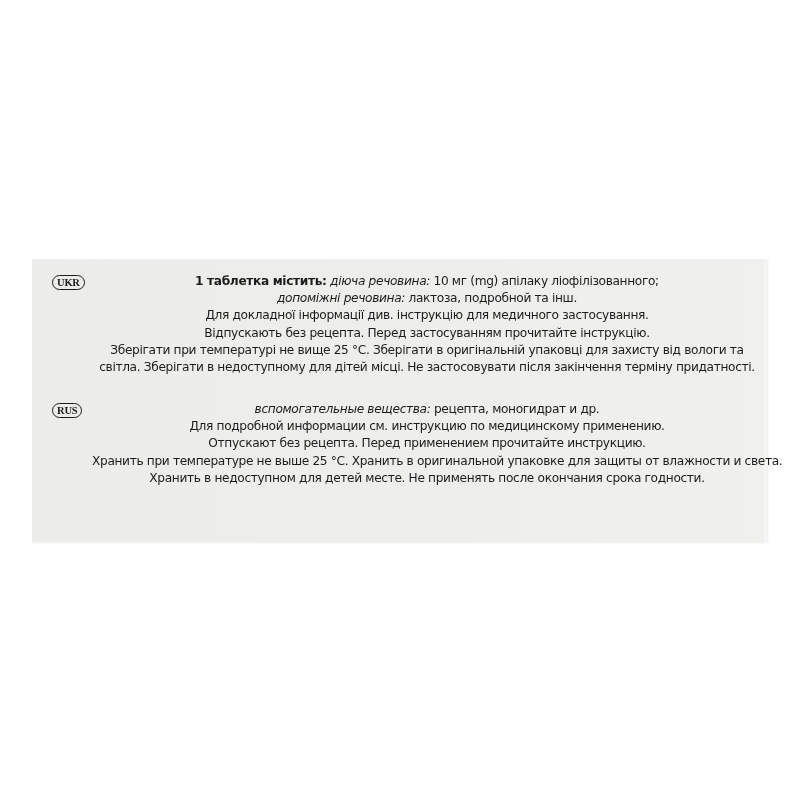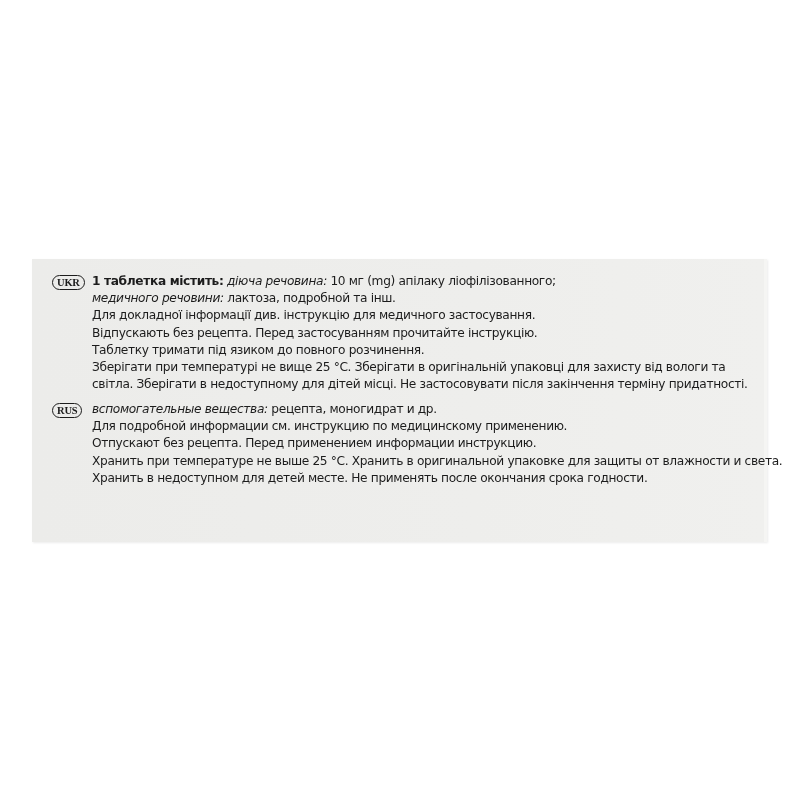--- a/index.html
+++ b/index.html
@@ -53,46 +53,46 @@
     font-weight: bold;
     letter-spacing: -0.2px;
     color: #1c1c1c;
   }
   .lines {
     margin-left: 40px;
   }
   .line {
     white-space: nowrap;
     display: block;
+    text-align: center;
   }
   .bold { font-weight: bold; }
   .ital { font-style: italic; }
 </style>
 </head>
 <body>
 
 <div class="panel">
   <div class="panel-edge"></div>
 
   <div class="section ukr">
     <span class="badge">UKR</span>
     <div class="lines">
       <span class="line"><span class="bold">1 таблетка містить:</span><span class="ital"> діюча речовина:</span><span> 10 мг (mg) апілаку ліофілізованного;</span></span>
-      <span class="line"><span class="ital">медичного речовини:</span><span> лактоза, подробной та інш.</span></span>
+      <span class="line"><span class="ital">допоміжні речовина:</span><span> лактоза, подробной та інш.</span></span>
       <span class="line">Для докладної інформації див. інструкцію для медичного застосування.</span>
       <span class="line">Відпускають без рецепта. Перед застосуванням прочитайте інструкцію.</span>
-      <span class="line">Таблетку тримати під язиком до повного розчинення.</span>
       <span class="line">Зберігати при температурі не вище 25 °C. Зберігати в оригінальній упаковці для захисту від вологи та</span>
       <span class="line">світла. Зберігати в недоступному для дітей місці. Не застосовувати після закінчення терміну придатності.</span>
     </div>
   </div>
 
   <div class="section rus">
     <span class="badge">RUS</span>
     <div class="lines">
       <span class="line"><span class="ital">вспомогательные вещества:</span><span> рецепта, моногидрат и др.</span></span>
       <span class="line">Для подробной информации см. инструкцию по медицинскому применению.</span>
-      <span class="line">Отпускают без рецепта. Перед применением информации инструкцию.</span>
+      <span class="line">Отпускают без рецепта. Перед применением прочитайте инструкцию.</span>
       <span class="line">Хранить при температуре не выше 25 °C. Хранить в оригинальной упаковке для защиты от влажности и света.</span>
       <span class="line">Хранить в недоступном для детей месте. Не применять после окончания срока годности.</span>
     </div>
   </div>
 </div>
 
 </body></html>

